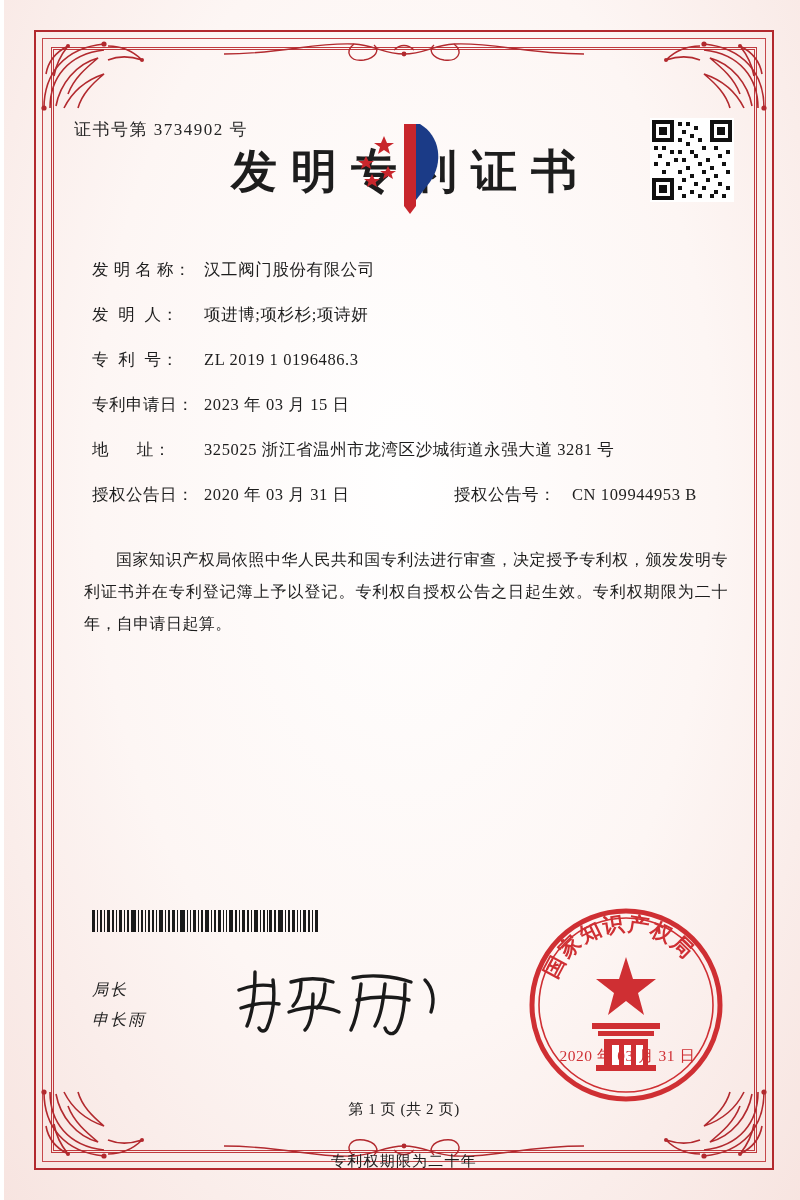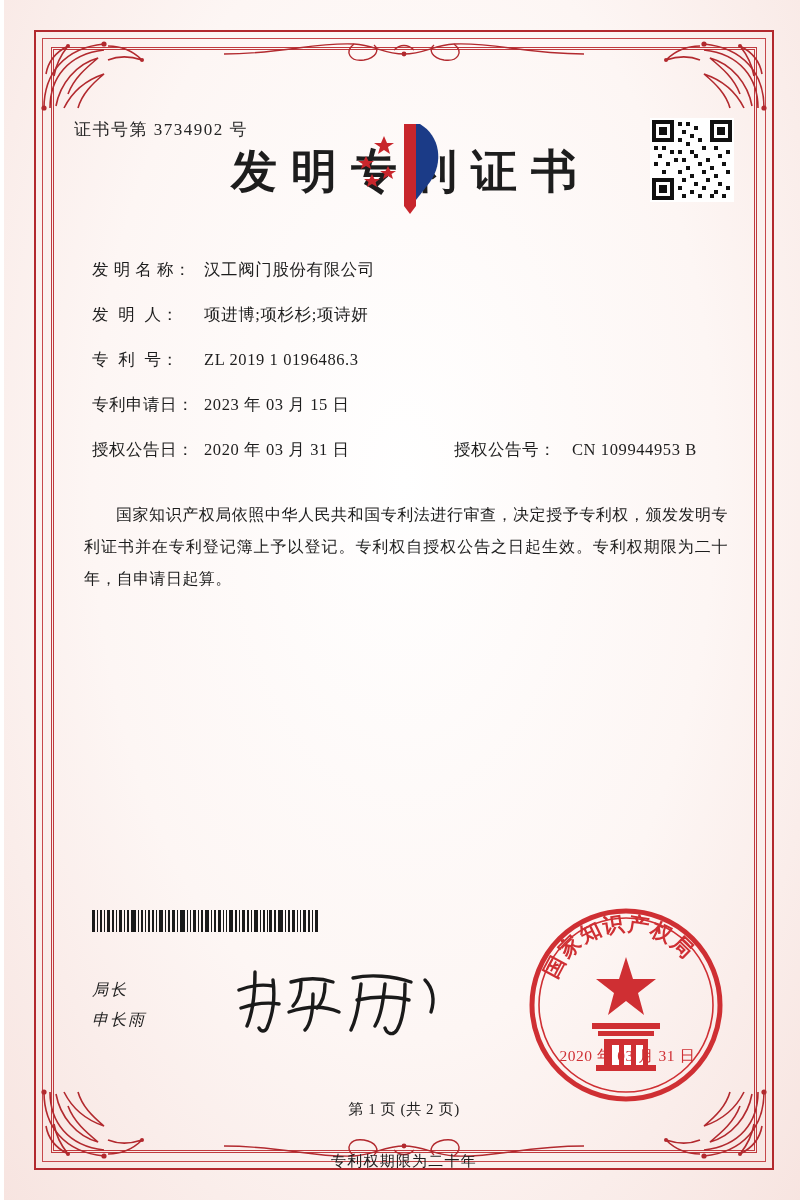--- a/index.html
+++ b/index.html
@@ -449,20 +449,24 @@
         <span class="field-value">项进博;项杉杉;项诗妍</span>
       </div>
       <div class="field-row">
         <span class="field-label">专  利  号：</span>
         <span class="field-value">ZL 2019 1 0196486.3</span>
       </div>
       <div class="field-row">
         <span class="field-label">专利申请日：</span>
         <span class="field-value">2023 年 03 月 15 日</span>
       </div>
+      <div class="field-row">
+        <span class="field-label">地      址：</span>
+        <span class="field-value">325025 浙江省温州市龙湾区沙城街道永强大道 3281 号</span>
+      </div>
       <div class="field-row split">
         <span class="field-label">授权公告日：</span>
         <span class="field-value">2020 年 03 月 31 日</span>
         <span class="field-label2">授权公告号：</span>
         <span class="field-value2">CN 109944953 B</span>
       </div>
     </div>
 
     <div class="paragraphs">
       <p>国家知识产权局依照中华人民共和国专利法进行审查，决定授予专利权，颁发发明专利证书并在专利登记簿上予以登记。专利权自授权公告之日起生效。专利权期限为二十年，自申请日起算。</p>

